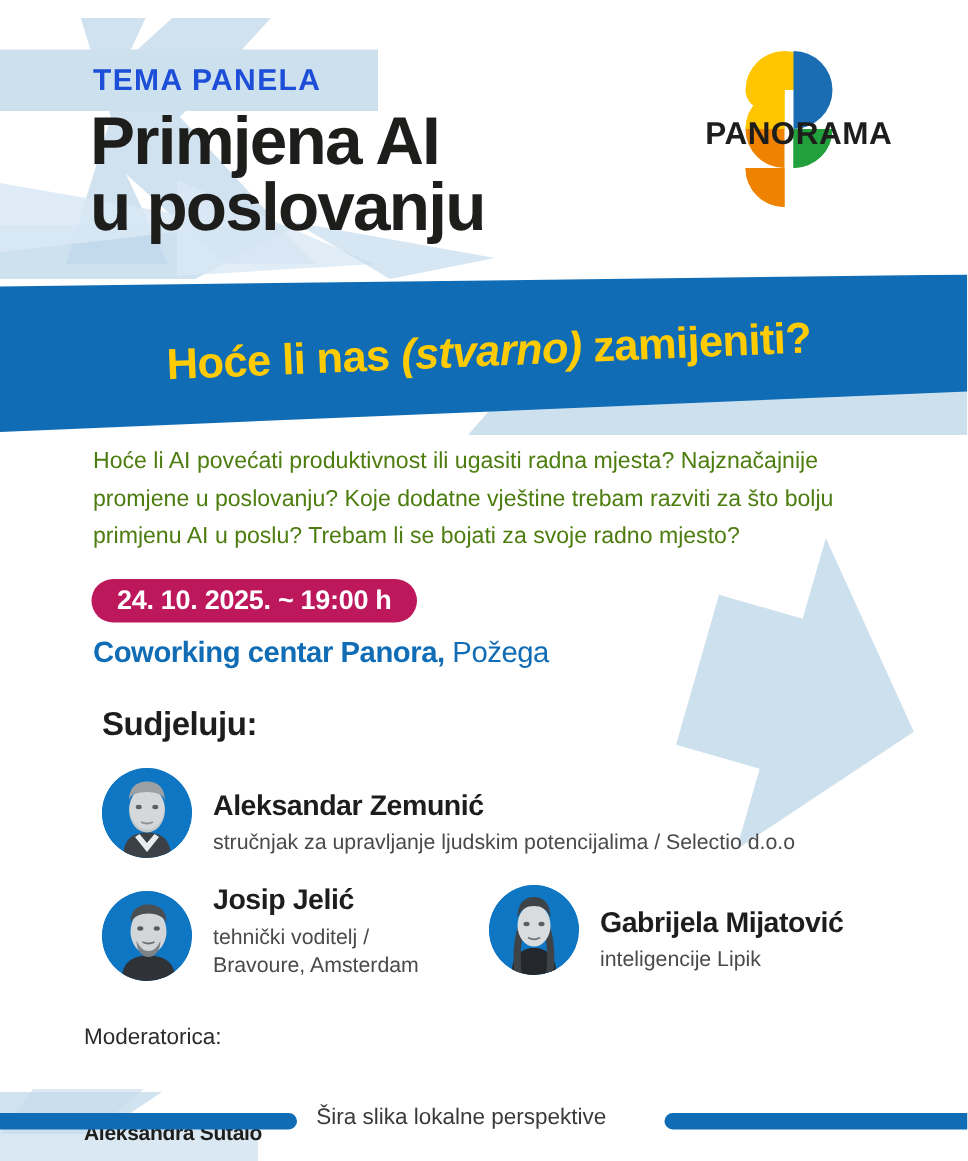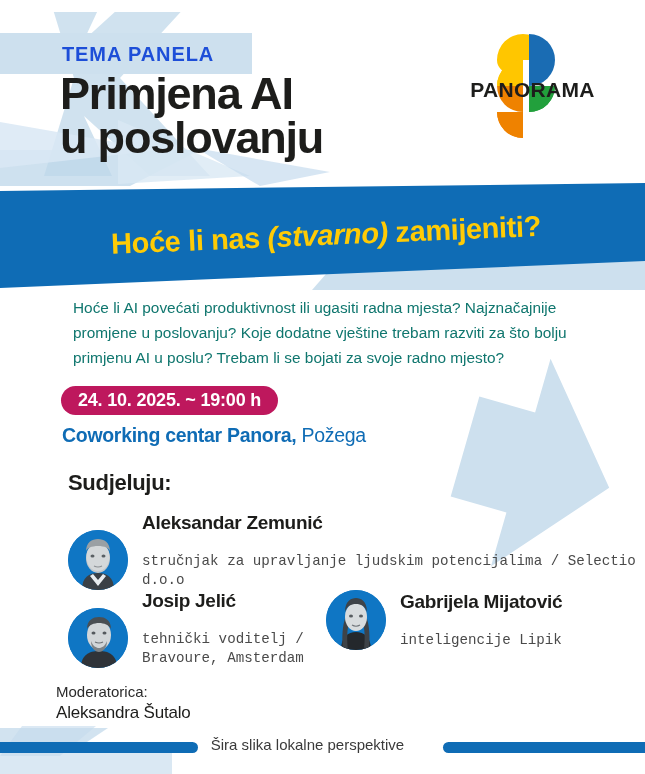--- a/index.html
+++ b/index.html
@@ -121,22 +121,21 @@
   }
 
   
   .intro {
     position: absolute;
     left: 62px;
     top: 296px;
     width: 525px;
     font-size: 15.4px;
     line-height: 1.62;
-    color: #0f766e;
-    margin-left: 11px;
+    color: #4d7c0f;
   }
 
   
   .date-pill {
     position: absolute;
     left: 61px;
     top: 386px;
     height: 29px;
     padding: 0 17px;
     border-radius: 15px;
@@ -200,45 +199,45 @@
     font-size: 19px;
     font-weight: bold;
     color: #1d1d1b;
     letter-spacing: -0.3px;
     line-height: 1.18;
   }
   .sp-role {
     font-size: 14.2px;
     color: #4a4a4a;
     line-height: 1.32;
-    margin-top: 18px;
-    font-family: Liberation Mono, monospace;
+    margin-top: 4px;
   }
 
   #speaker-0 { left: 68px; top: 512px; }
   #speaker-1 { left: 68px; top: 590px; }
   #speaker-2 { left: 326px; top: 590px; }
 
   
   .moderator {
     position: absolute;
     left: 56px;
     top: 682px;
   }
   .mod-label {
     font-size: 15px;
     color: #2b2b2b;
     line-height: 1.3;
   }
   .mod-name {
-    font-size: 17px;
-    font-weight: normal;
+    font-size: 14px;
+    font-weight: bold;
     color: #1d1d1b;
     line-height: 1.35;
     letter-spacing: -0.2px;
+    margin-top: 44px;
   }
 
   
   .footer-bar {
     position: absolute;
     top: 742px;
     height: 11px;
     background: #0f6cb5;
   }
   #footer-bar-left {

